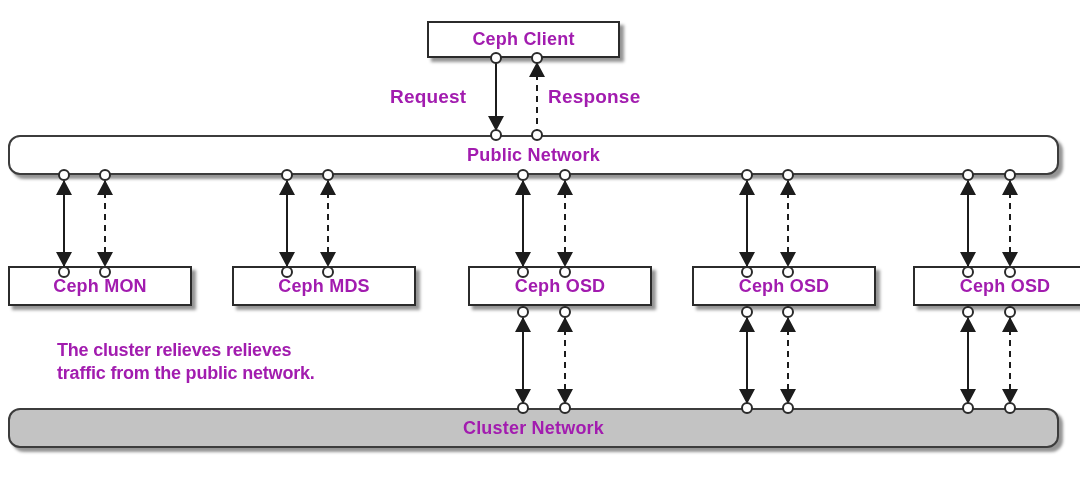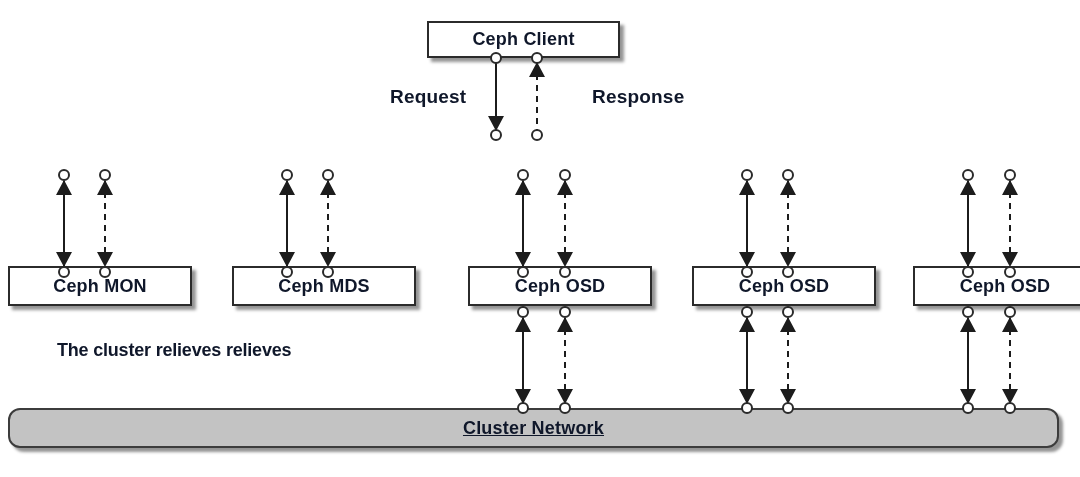--- a/index.html
+++ b/index.html
@@ -1,37 +1,37 @@
 <!DOCTYPE html>
 <html><head>
 <meta charset="utf-8">
 <style>
   html,body{margin:0;padding:0;background:#fff;}
   *{box-sizing:border-box;}
   .diagram{
     position:relative;width:1080px;height:477px;background:#fff;overflow:hidden;
-    font-family:"Liberation Sans","DejaVu Sans",sans-serif;color:#0f172a;
+    font-family:"Liberation Sans","DejaVu Sans",sans-serif;color:#a21caf;
   }
   
   .box{
     position:absolute;background:#fff;border:2px solid #2b2b2b;
     box-shadow:4px 4px 3px rgba(0,0,0,.42);
     display:flex;align-items:center;justify-content:center;
     font-size:18px;font-weight:bold;letter-spacing:.2px;z-index:1;
   }
   .node{width:184px;height:40px;top:266px;}
   
   .bar{
     position:absolute;left:8px;width:1051px;height:40px;
     border:2px solid #3c3c3c;border-radius:12px;background:#fff;
     box-shadow:4px 4px 3px rgba(0,0,0,.42);
     display:flex;align-items:center;justify-content:center;
     font-size:18px;font-weight:bold;letter-spacing:.2px;z-index:1;
   }
-  .bar.gray{background:#c3c3c3;text-decoration:underline;}
+  .bar.gray{background:#c3c3c3;}
   
   .flabel{position:absolute;font-size:19px;font-weight:bold;letter-spacing:.2px;z-index:2;}
   .annotation{position:absolute;left:57px;top:339px;font-size:18px;font-weight:bold;
     line-height:23px;letter-spacing:-.2px;z-index:2;}
   
   .dot{
     position:absolute;width:12px;height:12px;background:#fff;border:2px solid #2a2a2a;
     border-radius:50%;transform:translate(-50%,-50%);z-index:4;
   }
   
@@ -52,25 +52,28 @@
 </head>
 <body>
 
 <div class="diagram">
 
   <div class="box" style="left:427px;top:21px;width:193px;height:37px">
     <span>Ceph Client</span>
   </div>
 
   <div class="flabel" style="left:390px;top:86px">Request</div>
-  <div class="flabel" style="left:592px;top:86px">Response</div>
+  <div class="flabel" style="left:548px;top:86px">Response</div>
 
   <i class="ar s hb" style="left:495px;top:63px;height:67px"></i>
   <i class="ar d ht" style="left:536px;top:63px;height:67px"></i>
 
+  <div class="bar" style="top:135px">
+    <span>Public Network</span>
+  </div>
 
   <i class="ar s ht hb" style="left:63px;top:181px;height:85px"></i>
   <i class="ar d ht hb" style="left:104px;top:181px;height:85px"></i>
   <i class="ar s ht hb" style="left:286px;top:181px;height:85px"></i>
   <i class="ar d ht hb" style="left:327px;top:181px;height:85px"></i>
   <i class="ar s ht hb" style="left:522px;top:181px;height:85px"></i>
   <i class="ar d ht hb" style="left:564px;top:181px;height:85px"></i>
   <i class="ar s ht hb" style="left:746px;top:181px;height:85px"></i>
   <i class="ar d ht hb" style="left:787px;top:181px;height:85px"></i>
   <i class="ar s ht hb" style="left:967px;top:181px;height:85px"></i>
@@ -94,20 +97,21 @@
 
   <i class="ar s ht hb" style="left:522px;top:318px;height:85px"></i>
   <i class="ar d ht hb" style="left:564px;top:318px;height:85px"></i>
   <i class="ar s ht hb" style="left:746px;top:318px;height:85px"></i>
   <i class="ar d ht hb" style="left:787px;top:318px;height:85px"></i>
   <i class="ar s ht hb" style="left:967px;top:318px;height:85px"></i>
   <i class="ar d ht hb" style="left:1009px;top:318px;height:85px"></i>
 
   <div class="annotation">
     <div>The cluster relieves relieves</div>
+    <div>traffic from the public network.</div>
   </div>
 
   <div class="bar gray" style="top:408px">
     <span>Cluster Network</span>
   </div>
 
   <i class="dot" style="left:496px;top:58px"></i>
   <i class="dot" style="left:537px;top:58px"></i>
 
   <i class="dot" style="left:496px;top:135px"></i>

